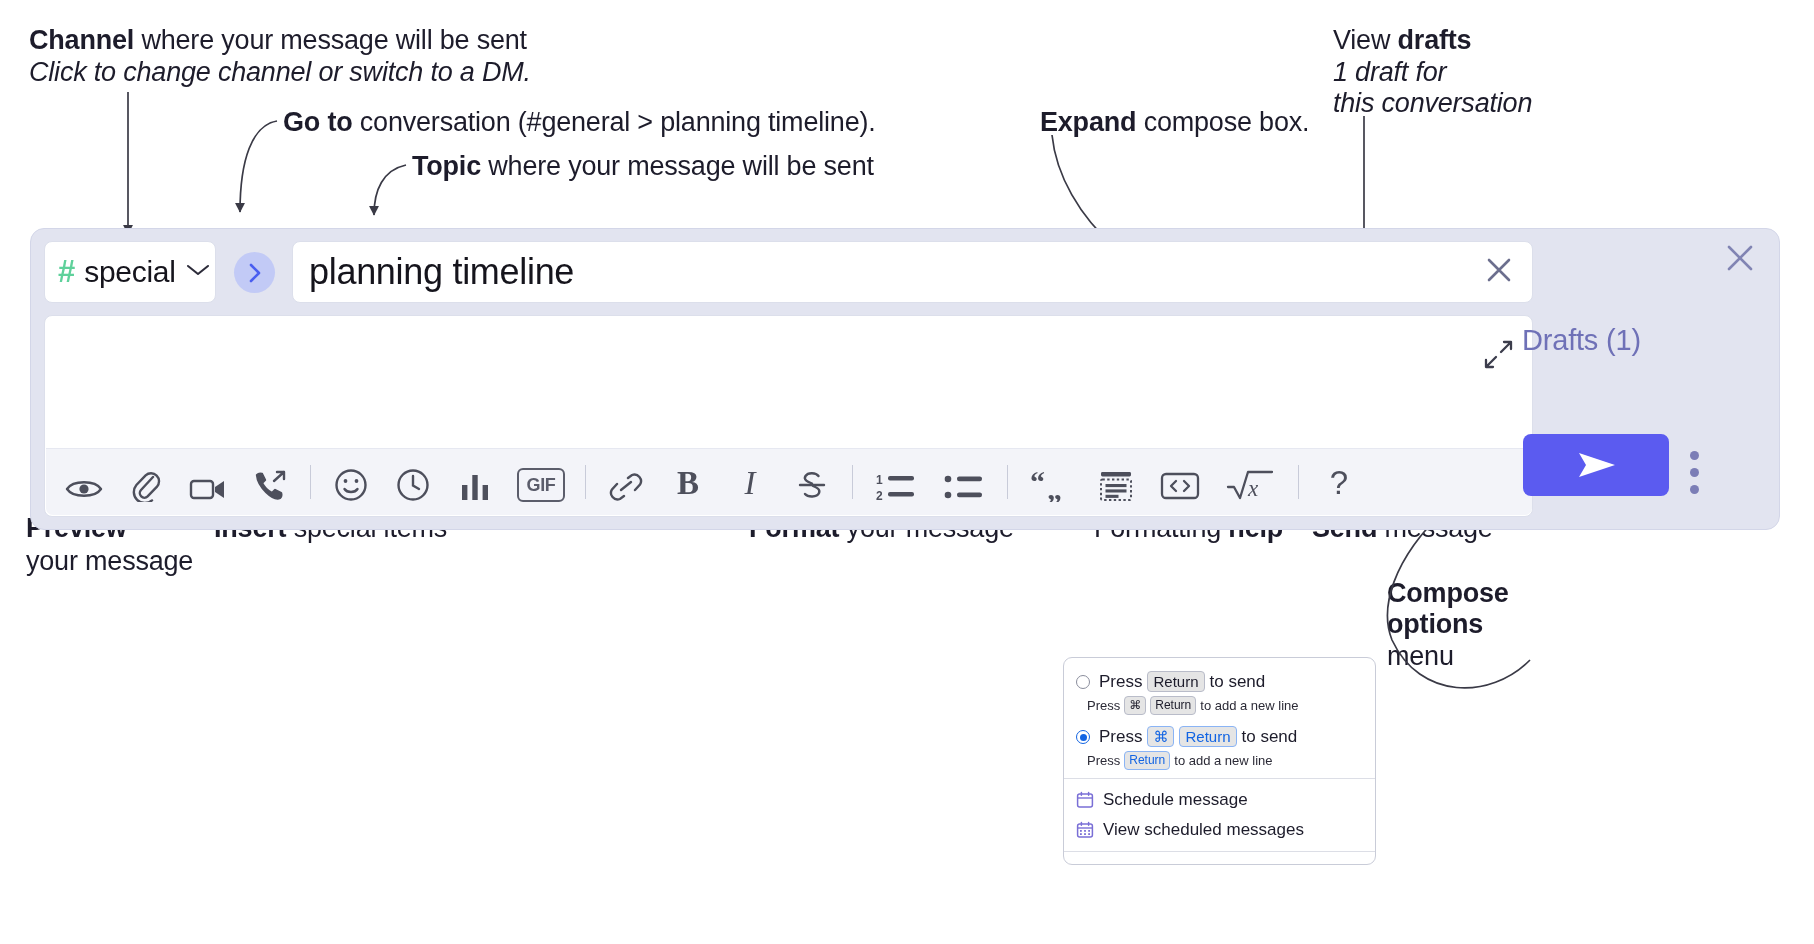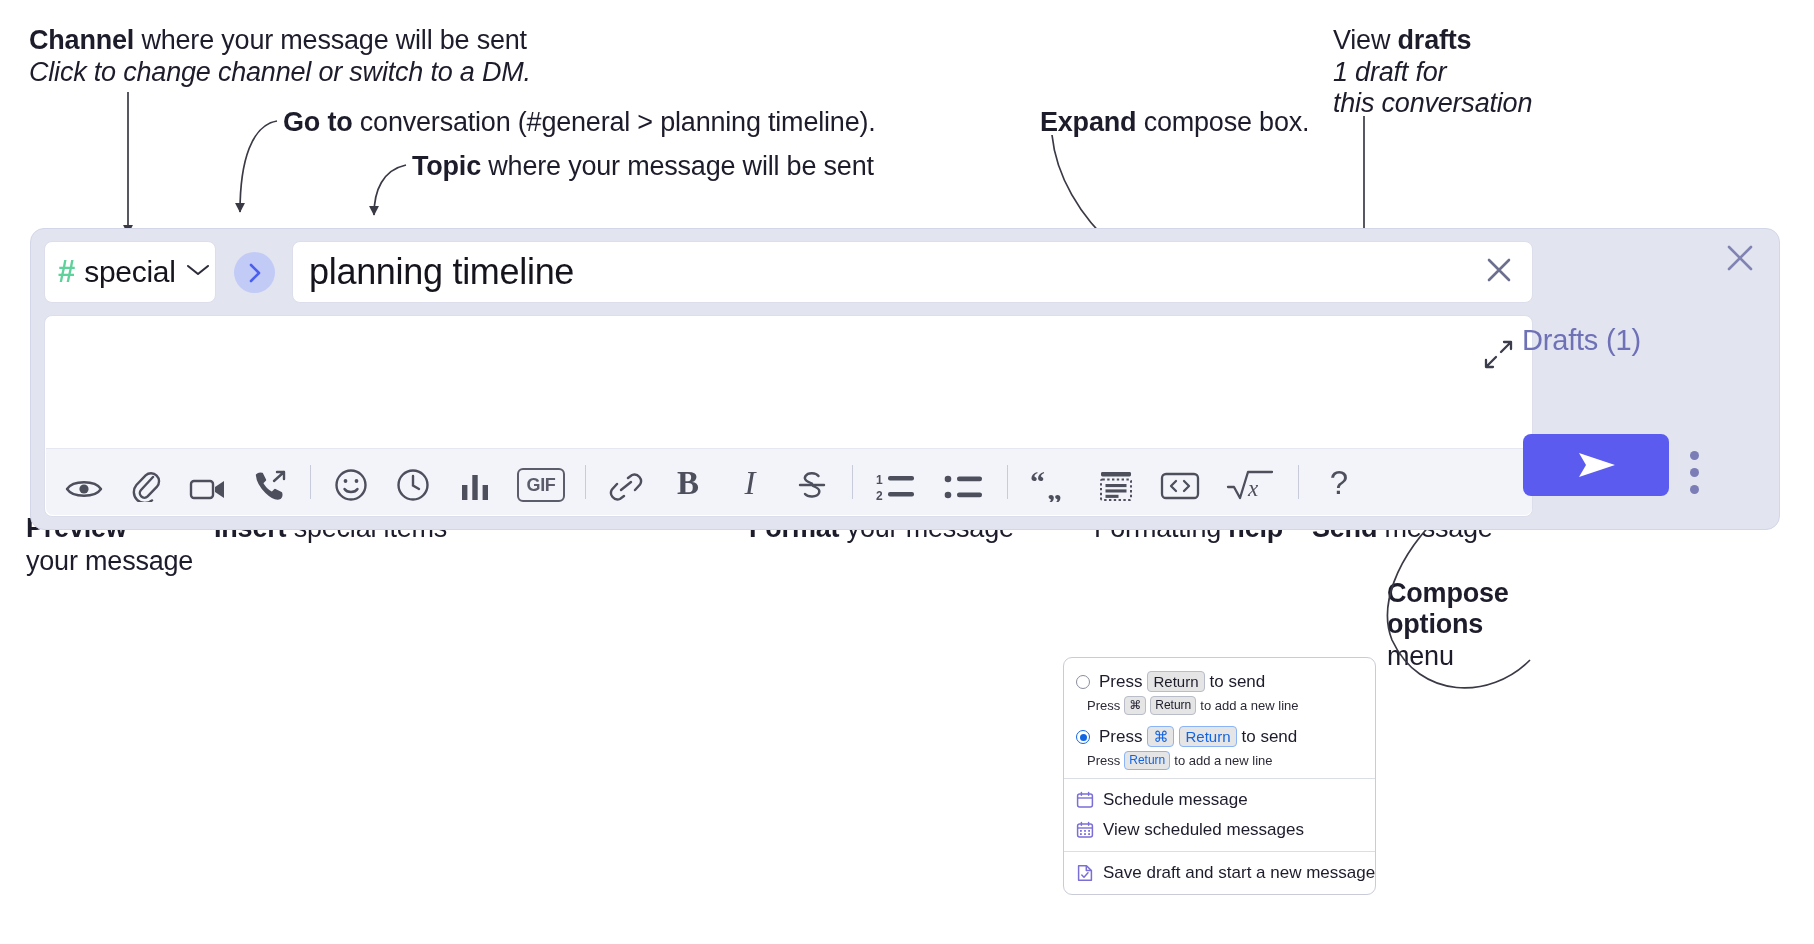--- a/index.html
+++ b/index.html
@@ -506,23 +506,13 @@
             <rect x="8.1" y="12.2" width="1.8" height="1.8"></rect>
             <rect x="12.2" y="12.2" width="1.8" height="1.8"></rect>
         </g>
       </svg>
     </span>
     <span>View scheduled messages</span>
   </div>
 
   <div class="mdiv"></div>
 
-  <div class="mitem">
-    <span class="micon">
-      <svg width="18" height="18" viewBox="0 0 18 18" fill="none" stroke="#7a6fd6" stroke-width="1.5" stroke-linejoin="round">
-        <path d="M2.6 1.8 L10.5 1.8 L15.4 6.6 L15.4 16.2 L2.6 16.2 Z"></path>
-        <path d="M10.3 1.9 L10.3 6.6 L15.2 6.6"></path>
-        <path d="M5.8 11 L8 13.2 L12 8.8" stroke-linecap="round"></path>
-      </svg>
-    </span>
-    <span>Save draft and start a new message</span>
-  </div>
 </div>
 
 </body></html>

